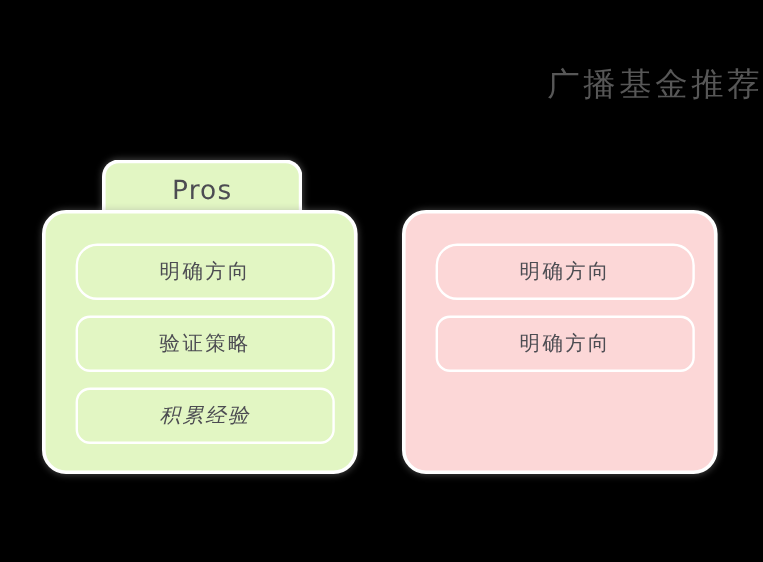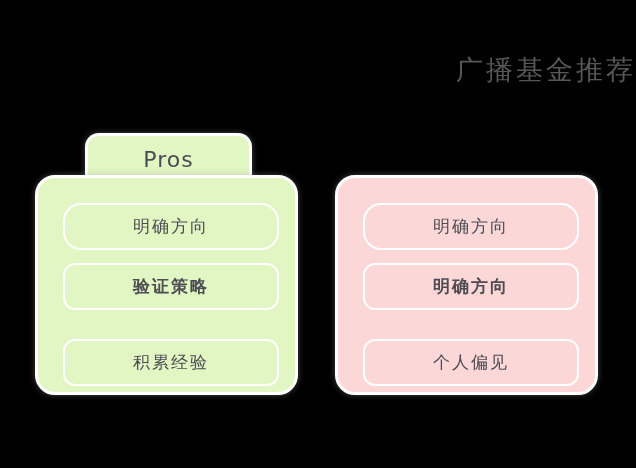--- a/index.html
+++ b/index.html
@@ -76,22 +76,22 @@
     border-radius: 12px;
     box-sizing: content-box;
     display: flex;
     align-items: center;
     justify-content: center;
     font-size: 17px;
     letter-spacing: 2px;
     color: var(--card-text, #4c4c52);
   }
   .card-item.i0 { top: 25px; border-radius: 18px; }
-  .card-item.i1 { top: 85px; font-weight: bold; }
-  .card-item.i2 { top: 161px; }
+  .card-item.i1 { top: 85px; }
+  .card-item.i2 { top: 145px; font-style: italic; }
 </style>
 </head>
 <body>
 
 <div class="canvas">
 
   <div class="diagram-title">广播基金推荐</div>
 
   <div class="card-group pros">
     <div class="card-tab">
@@ -101,17 +101,16 @@
       <div class="card-item i0">明确方向</div>
       <div class="card-item i1">验证策略</div>
       <div class="card-item i2">积累经验</div>
     </div>
   </div>
 
   <div class="card-group cons">
     <div class="card-body">
       <div class="card-item i0">明确方向</div>
       <div class="card-item i1">明确方向</div>
-      <div class="card-item i2">个人偏见</div>
     </div>
   </div>
 
 </div>
 
 </body></html>

